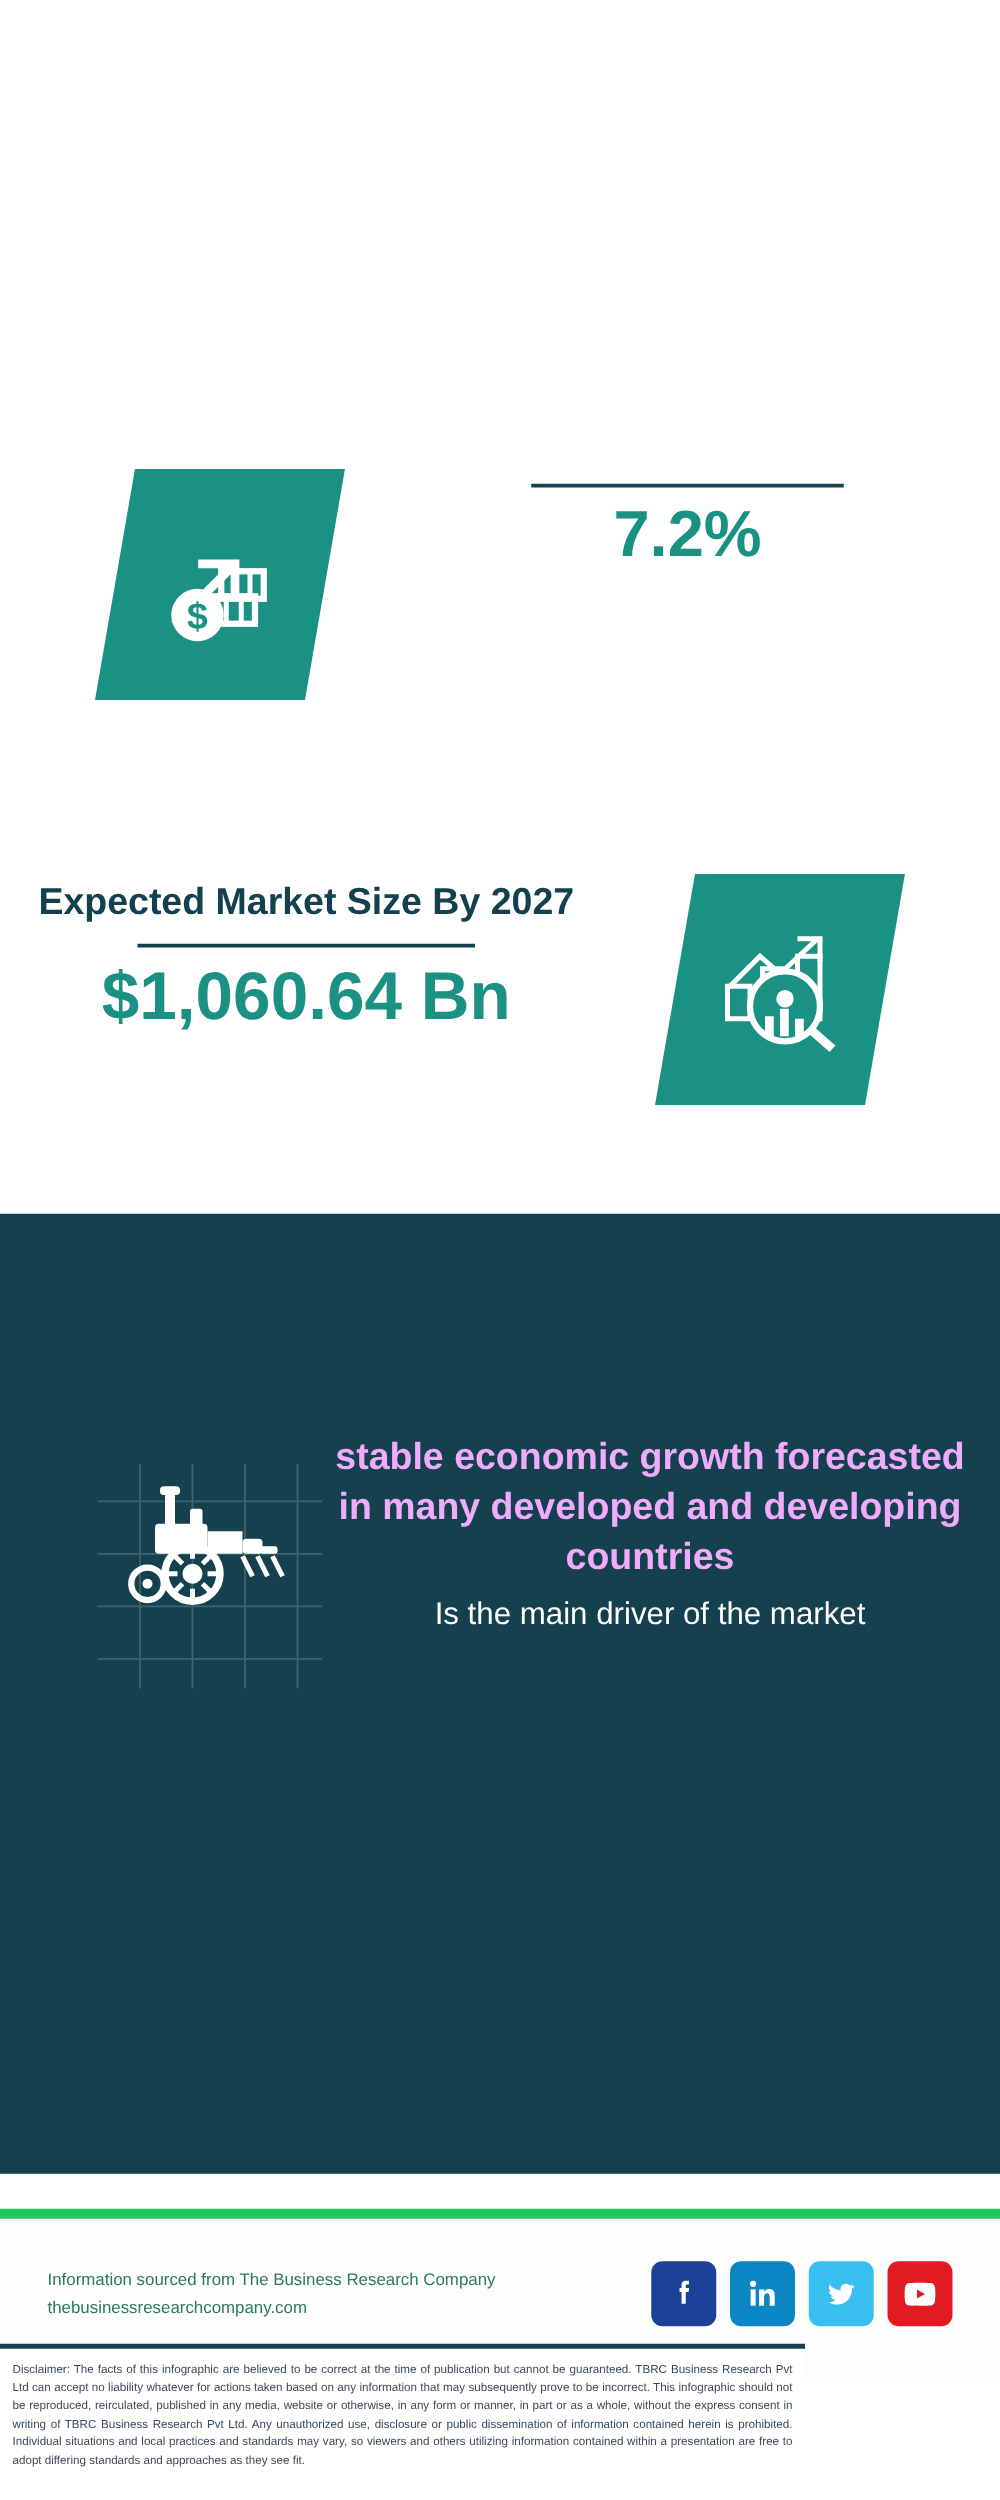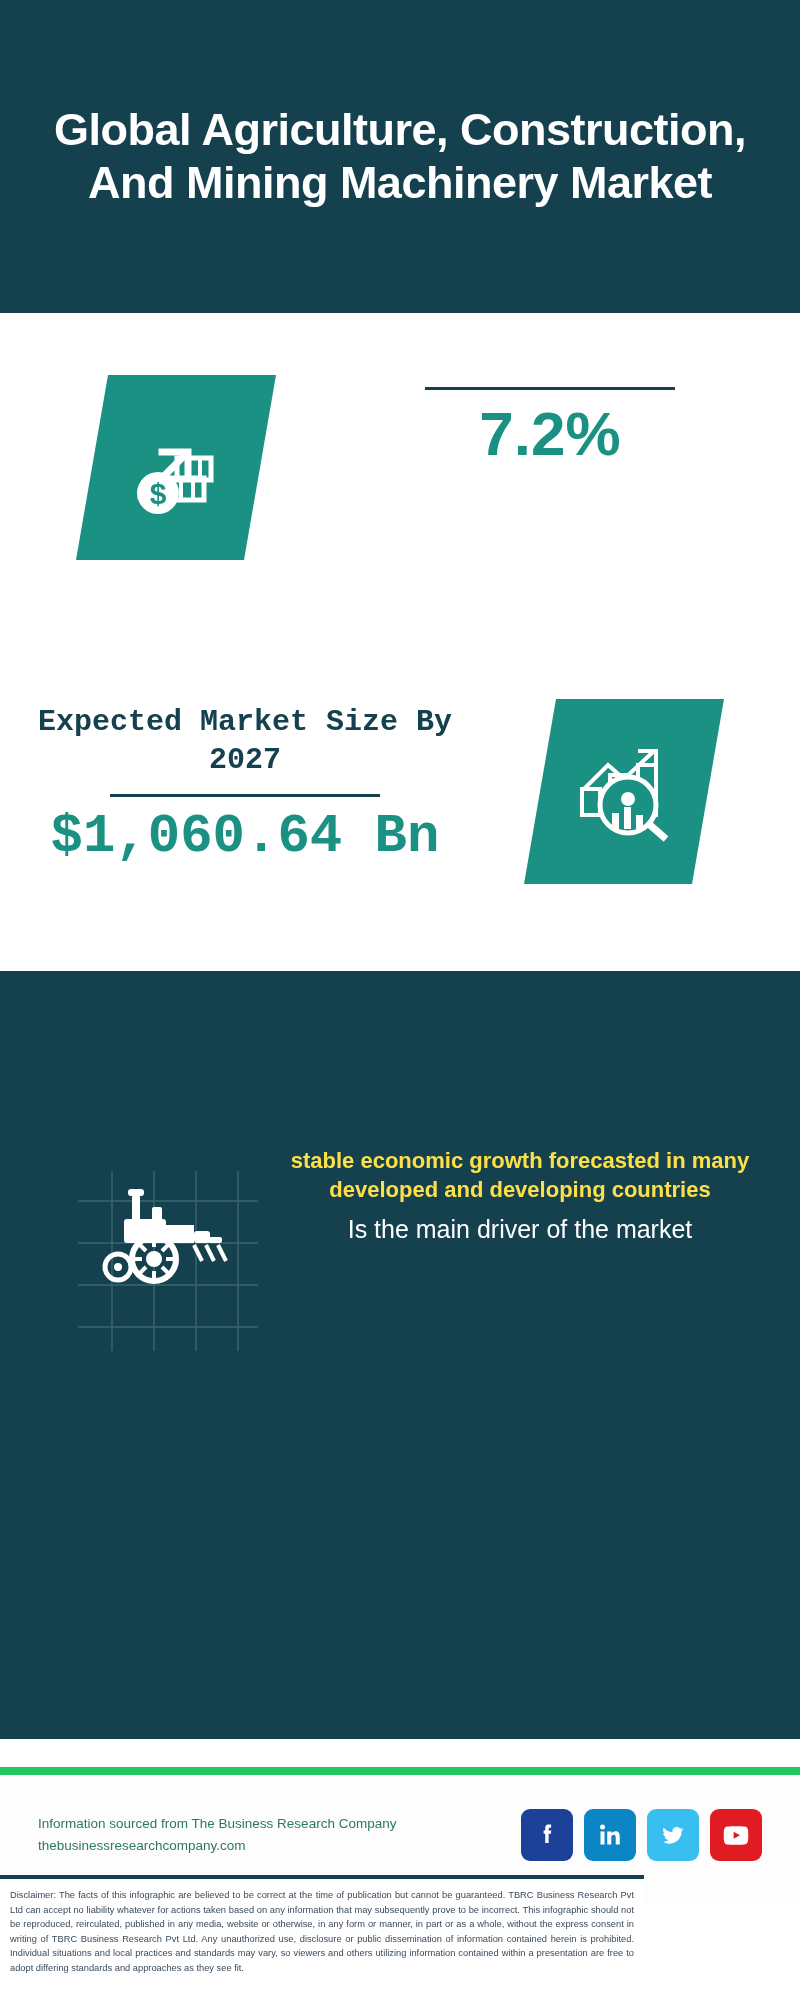--- a/index.html
+++ b/index.html
@@ -43,25 +43,25 @@
     position:absolute; left:340px; top:60px; width:420px;
     text-align:center;
   }
   .stat-label {
     color:#15414f; font-size:30px; font-weight:bold; line-height:1.28;
   }
   .rule {
     height:3px; background:#15414f; margin:14px auto 10px auto; width:250px;
   }
   .stat-value {
-    color:#1b9183; font-size:62px; font-weight:bold; line-height:1.1;
-  }
-
-  
-  .stat2 { position:absolute; left:0; top:651px; width:800px; height:320px; background:#fff;font-family:Liberation Mono, monospace; }
+    color:#1b9183; font-size:52px; font-weight:bold; line-height:1.1;
+  }
+
+  
+  .stat2 { position:absolute; left:0; top:651px; width:800px; height:320px; background:#fff; }
   .badge-right {
     left:524px; top:48px; width:200px; height:185px;
     clip-path: polygon(16% 0, 100% 0, 84% 100%, 0% 100%);
   }
   .stat2-text {
     position:absolute; left:20px; top:52px; width:450px; text-align:center;
   }
   .stat2-text .rule { width:270px; }
   .stat2-value { color:#1b9183; font-size:54px; font-weight:bold; line-height:1.1;text-align:center; }
 
@@ -83,21 +83,21 @@
   .driver {
     position:absolute; left:0; top:175px; width:800px;
   }
   .driver-icon {
     position:absolute; left:98px; top:35px; width:150px; height:110px;
   }
   .driver-text {
     position:absolute; left:260px; top:0px; width:520px; text-align:center;
   }
   .hl-green {
-    color:#fde047; font-size:22px; font-weight:bold; line-height:1.34; display:block;
+    color:#f0abfc; font-size:30px; font-weight:bold; line-height:1.34; display:block;
   }
   .sub-white {
     color:#ffffff; font-size:25px; font-weight:normal; line-height:1.36; display:block; margin-top:7px;
   }
 
   
   .region { position:absolute; left:0; top:1470px; width:800px; }
 
   
   .footer {
@@ -127,23 +127,20 @@
   .disclaimer p {
     color:#3a4a5a; font-size:9.3px; line-height:1.57; text-align:justify;
     font-family:"Liberation Sans", sans-serif;
   }
 </style>
 </head>
 <body>
 
 <div class="page">
 
-  <div class="header">
-    <h1>Global Agriculture, Construction, And Mining Machinery Market</h1>
-  </div>
 
   <div class="stat1">
 
     <div class="para-badge badge-left">
       <span>
         <svg width="108" height="104" viewBox="0 0 108 104" fill="none">
 
           <path d="M20 84 L60 44" stroke="#fff" stroke-width="7" stroke-linecap="square"></path>
           <path d="M40 38 L66 38 L66 64" stroke="#fff" stroke-width="7" fill="none" stroke-linecap="square"></path>
 

